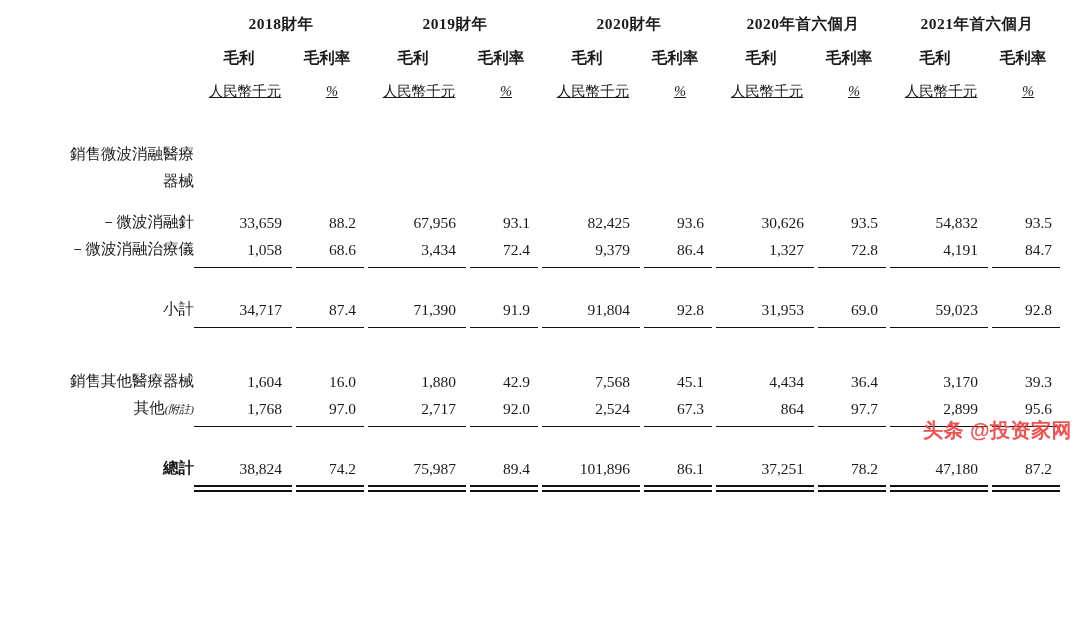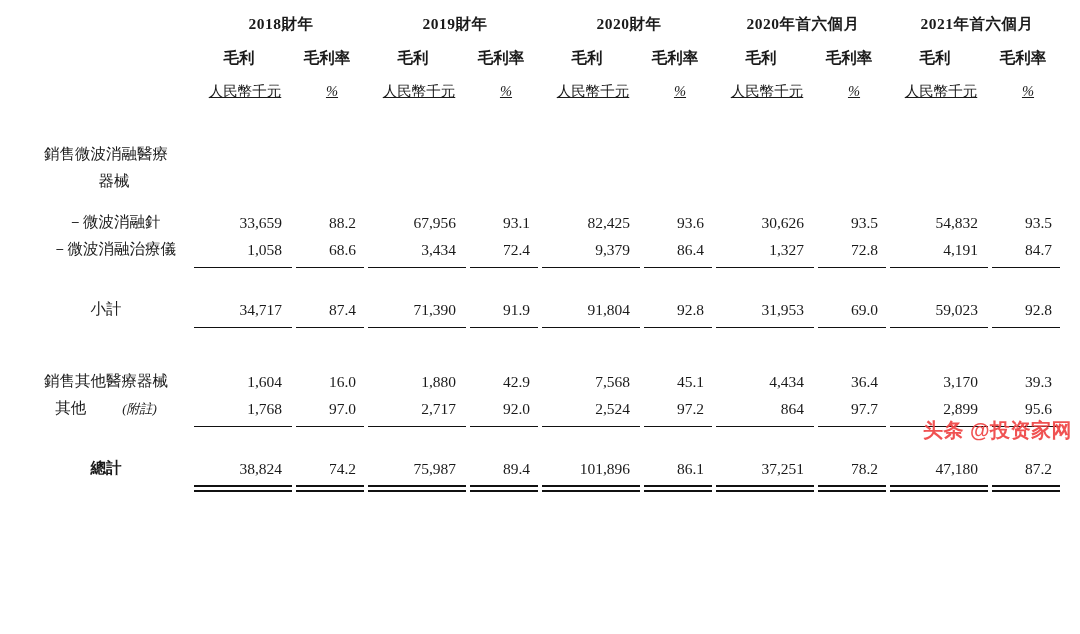--- a/index.html
+++ b/index.html
@@ -58,30 +58,29 @@
     font-style: italic;
     font-size: 14.5px;
   }
 
   .spacer-lg td { height: 34px; }
   .spacer-md td { height: 22px; }
   .spacer-sm td { height: 12px; }
 
   td.label {
     font-size: 15.5px;
-    text-align: center;
+    text-align: right;
     padding: 3px 0 3px 2px;
     white-space: nowrap;
   }
   td.label.ind1 { padding-left: 18px; }
   td.label .note {
-    font-size: 13px;
+    font-size: 11px;
     font-style: italic;
     vertical-align: baseline;
-    margin-left: 36px;
   }
   td.num {
     font-size: 15.5px;
     text-align: right;
     padding: 3px 14px 3px 0;
     white-space: nowrap;
     font-variant-numeric: tabular-nums;
   }
   td.num.pct { padding-right: 12px; }
 
@@ -331,21 +330,21 @@
       <td class="num pct">39.3</td>
     </tr>
 
     <tr>
       <td class="label"><span>其他</span><span class="note">(附註)</span></td>
       <td class="num">1,768</td>
       <td class="num pct">97.0</td>
       <td class="num">2,717</td>
       <td class="num pct">92.0</td>
       <td class="num">2,524</td>
-      <td class="num pct">97.2</td>
+      <td class="num pct">67.3</td>
       <td class="num">864</td>
       <td class="num pct">97.7</td>
       <td class="num">2,899</td>
       <td class="num pct">95.6</td>
     </tr>
 
     <tr class="rule">
       <td class="blank"></td>
       <td class="r">
             <span></span>

